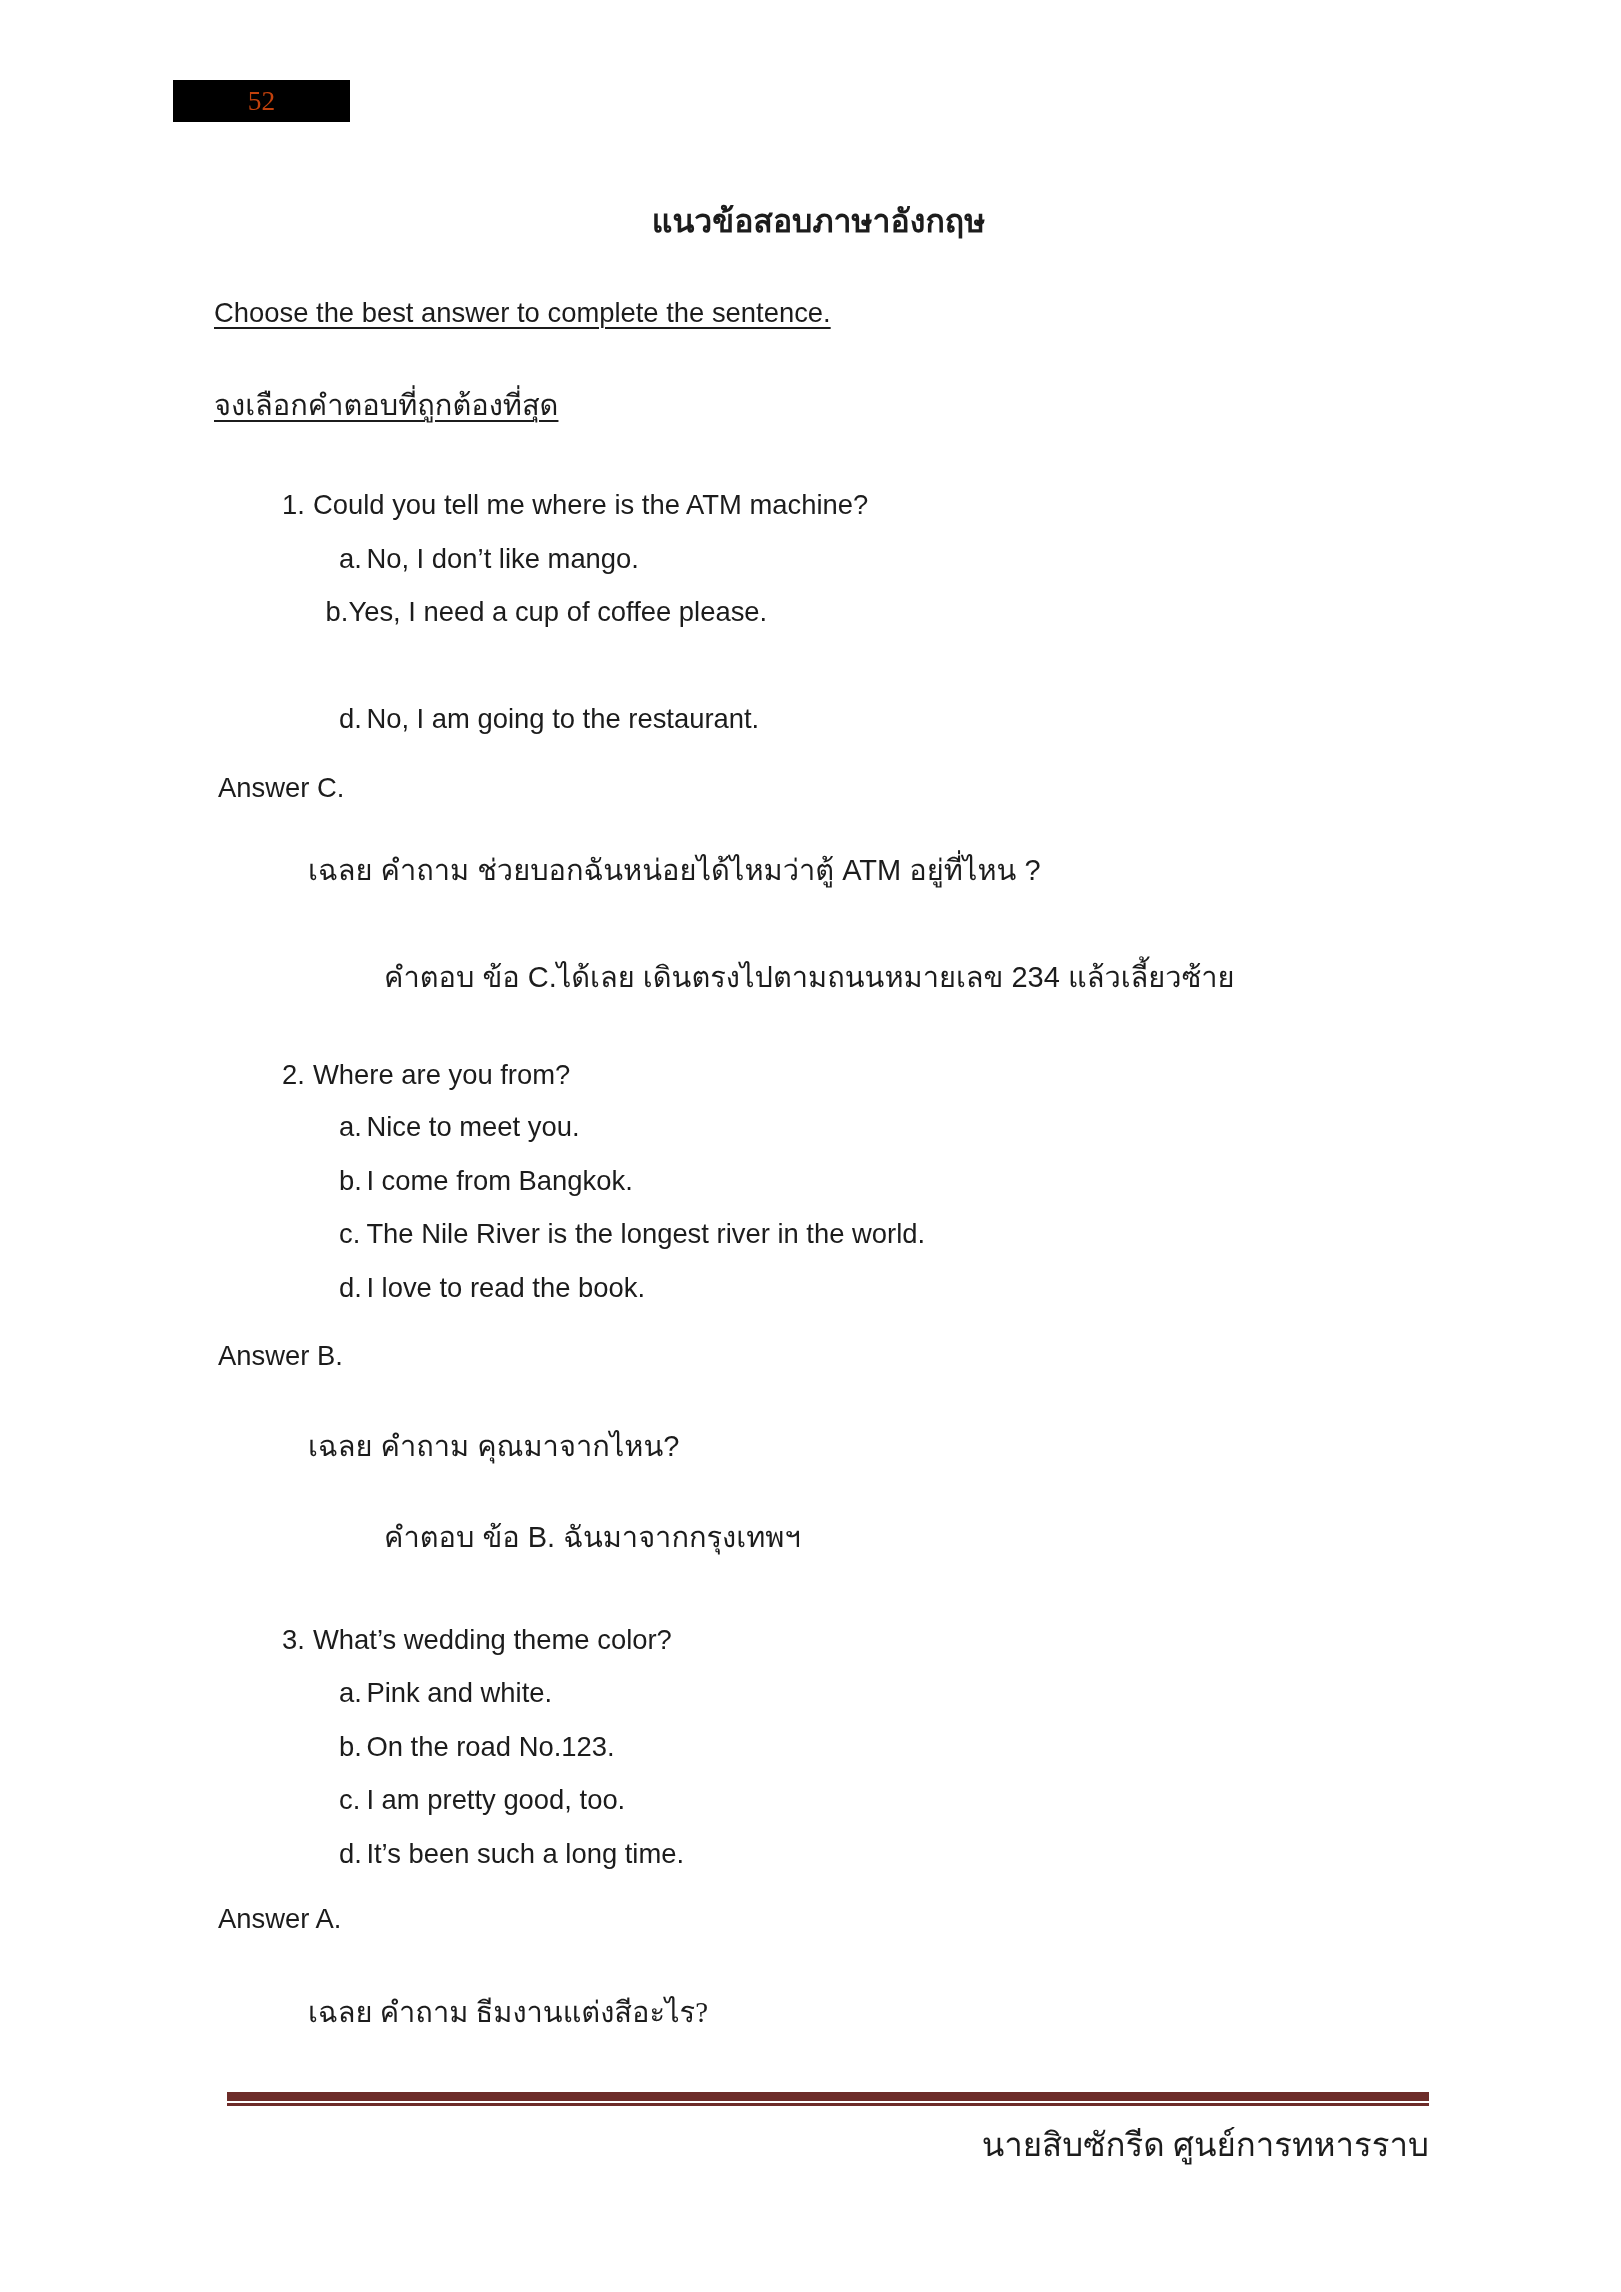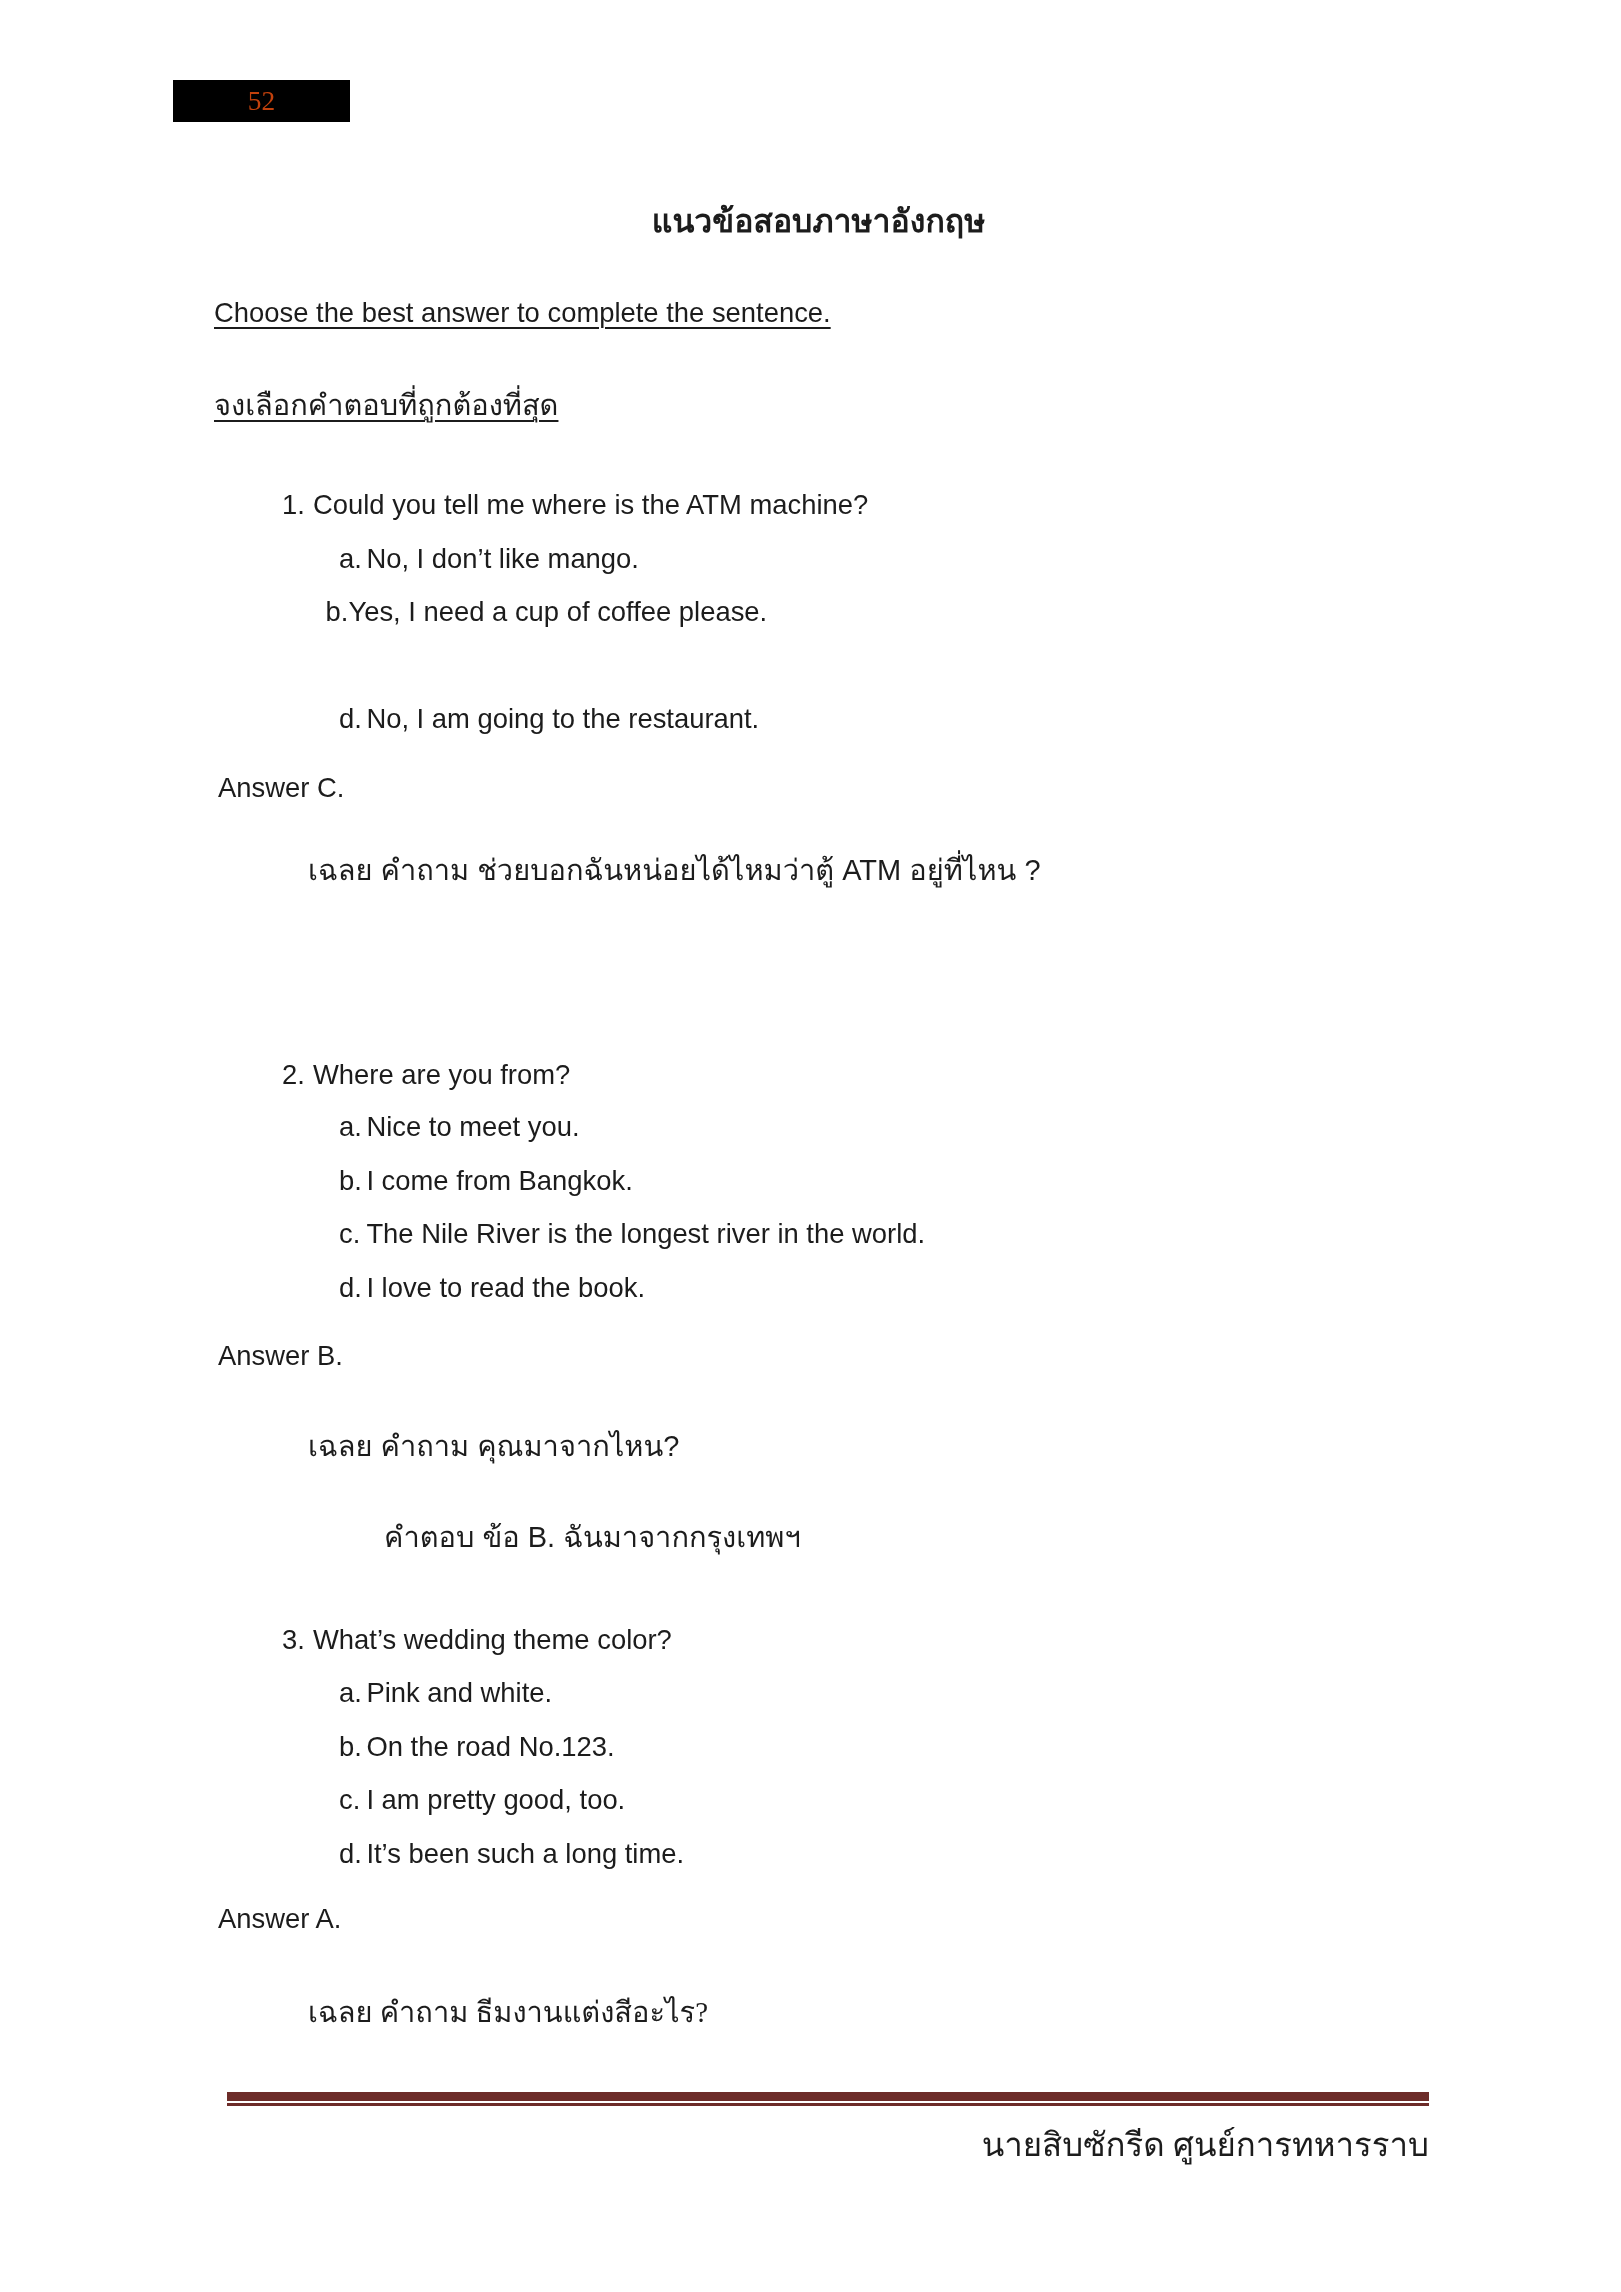--- a/index.html
+++ b/index.html
@@ -73,20 +73,21 @@
     <span class="optltr">a.</span><span>No, I don’t like mango.</span>
   </div>
   <div class="abs en28" style="left:321px; top:598px;text-align:right;">
     <span class="optltr">b.</span><span>Yes, I need a cup of coffee please.</span>
   </div>
   <div class="abs en28" style="left:339px; top:705px;">
     <span class="optltr">d.</span><span>No, I am going to the restaurant.</span>
   </div>
   <div class="abs en28" style="left:218px; top:774px;">Answer C.</div>
   <div class="abs th30" style="left:308px; top:856px;">เฉลย คำถาม ช่วยบอกฉันหน่อยได้ไหมว่าตู้ ATM อยู่ที่ไหน ?</div>
+  <div class="abs th30" style="left:384px; top:963px;">คำตอบ ข้อ C.ได้เลย เดินตรงไปตามถนนหมายเลข 234 แล้วเลี้ยวซ้าย</div>
 
   <div class="abs en28" style="left:282px; top:1061px;">
     <span class="qnum">2.</span><span>Where are you from?</span>
   </div>
   <div class="abs en28" style="left:339px; top:1113px;">
     <span class="optltr">a.</span><span>Nice to meet you.</span>
   </div>
   <div class="abs en28" style="left:339px; top:1167px;">
     <span class="optltr">b.</span><span>I come from Bangkok.</span>
   </div>

